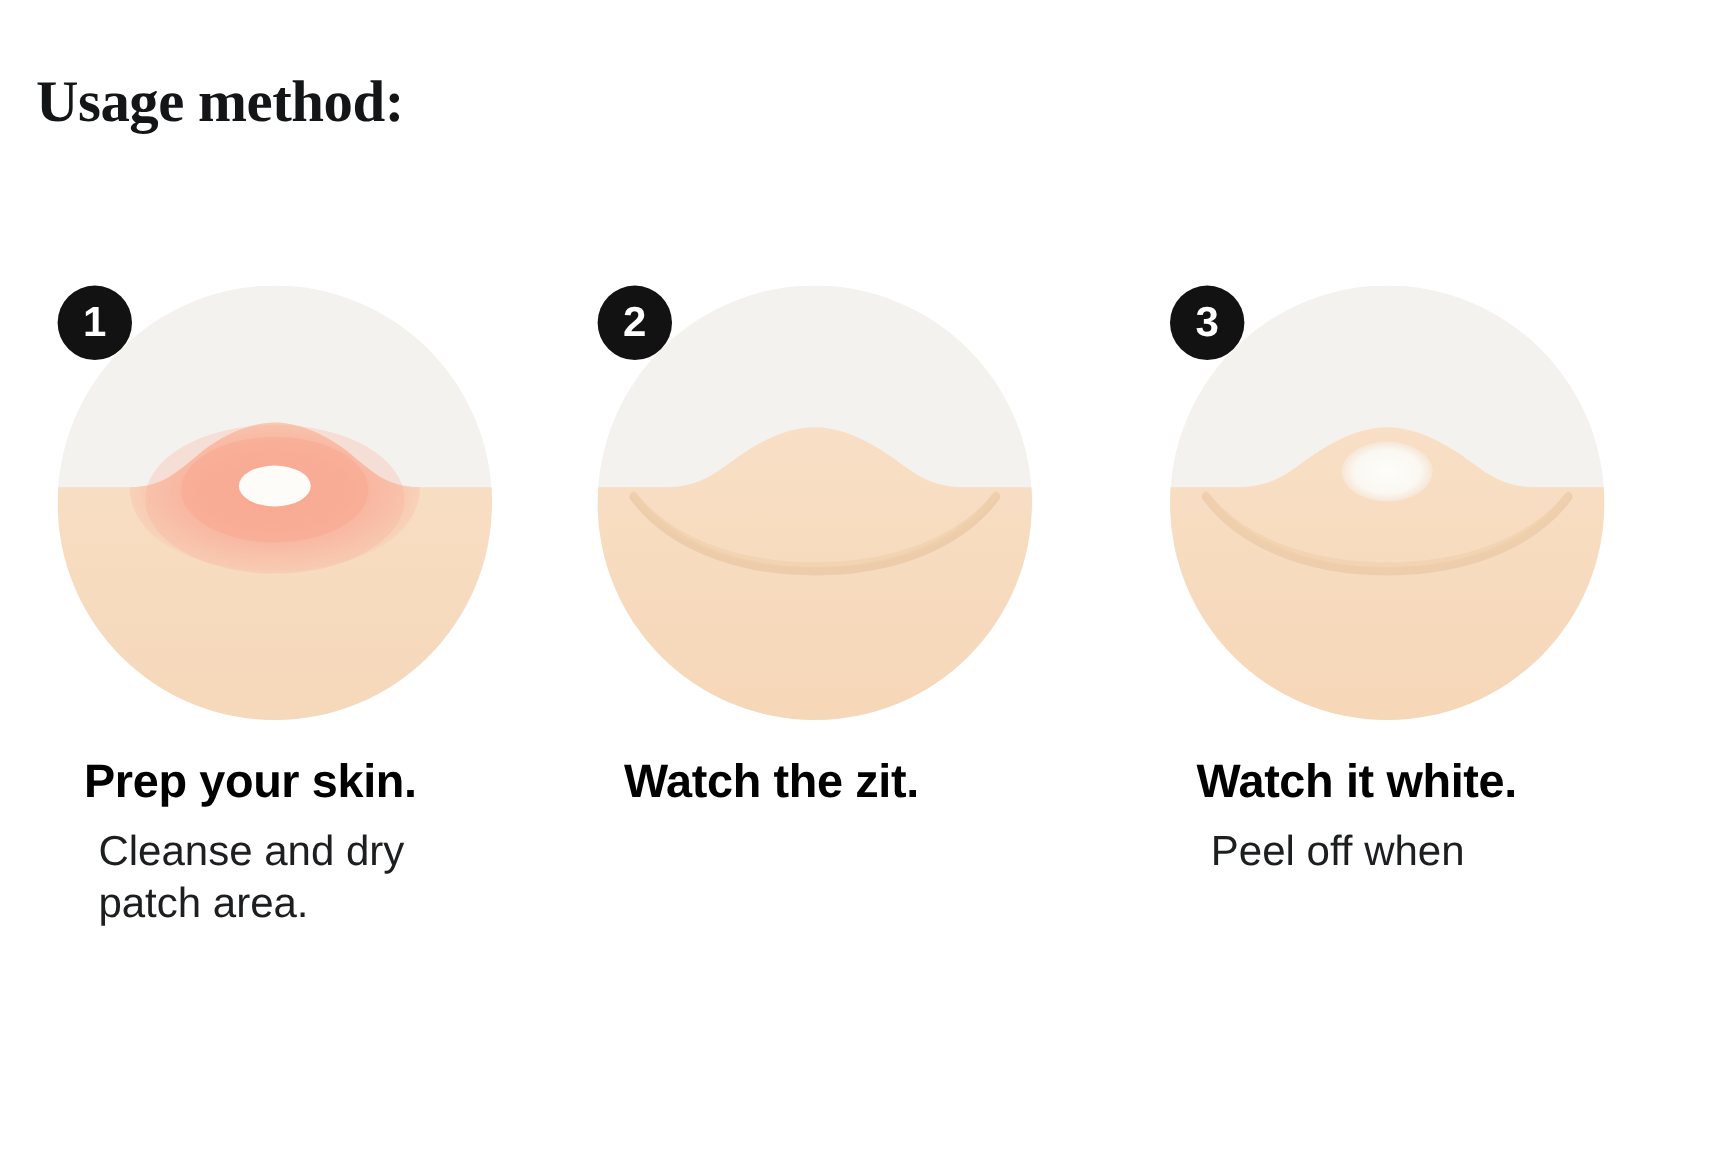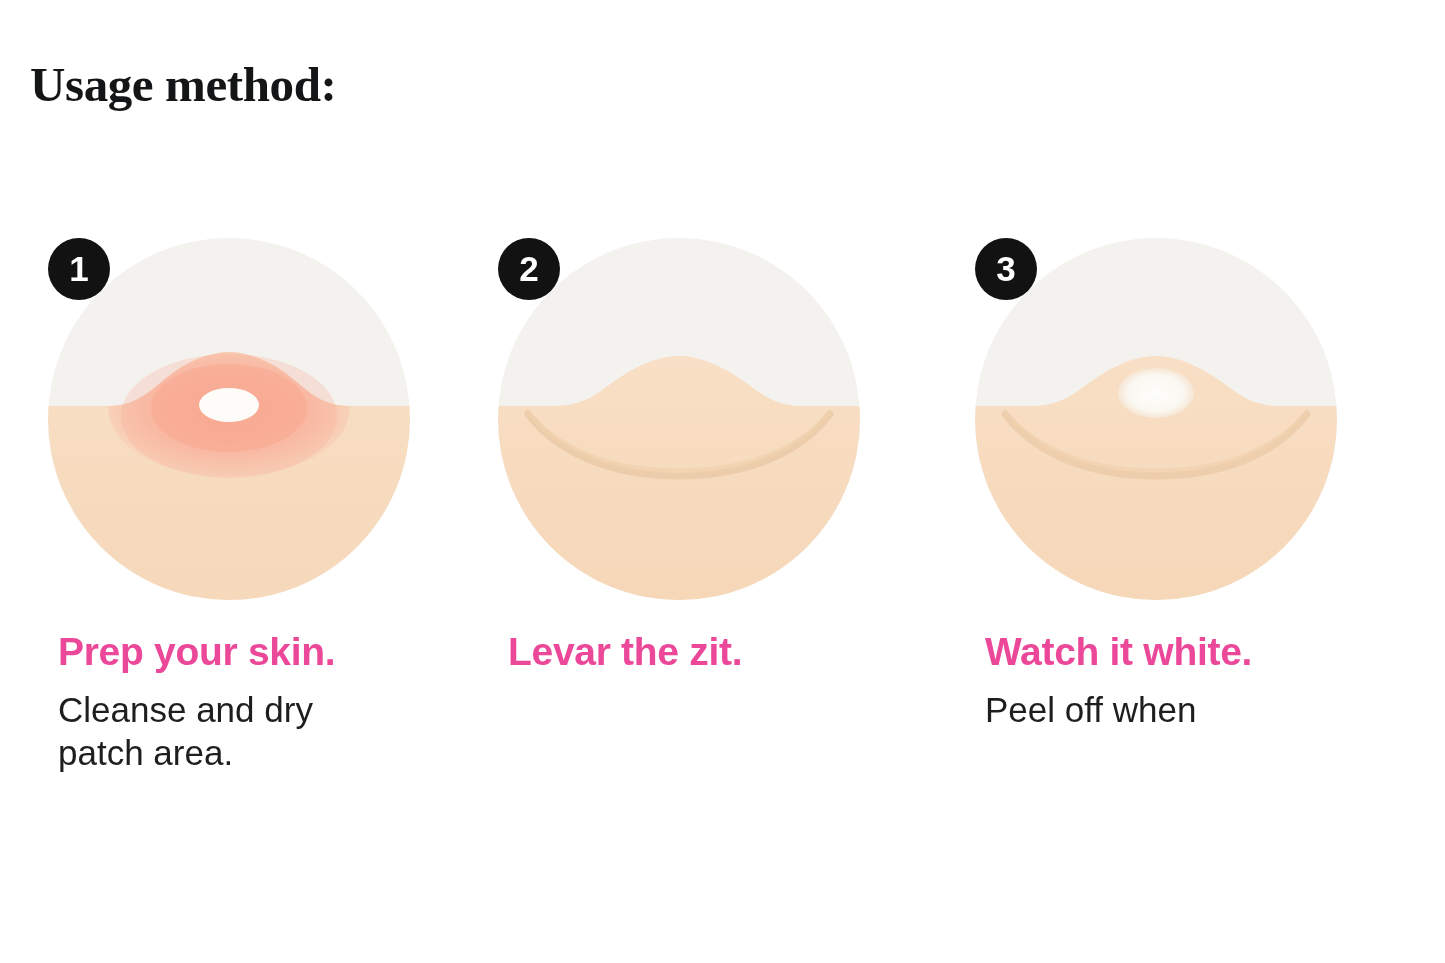--- a/index.html
+++ b/index.html
@@ -83,32 +83,32 @@
     position: absolute;
     top: 392px;
     left: 10px;
     width: 430px;
   }
   .caption-title {
     font-size: 39px;
     font-weight: bold;
     letter-spacing: -0.3px;
     line-height: 1.12;
-    margin: 0 0 14px 0;
-    color: #ec4899;
+    margin: 0 0 14px 12px;
+    color: #000000;
     white-space: nowrap;
   }
   .caption-body {
     font-size: 35px;
     font-weight: normal;
     line-height: 1.24;
     color: #1d1e20;
     white-space: nowrap;
   }
-  .caption-body .line { display: block; }
+  .caption-body .line { display: block; margin-left: 24px; }
 </style>
 </head>
 <body>
 
 <div id="page-title">Usage method:</div>
 
 <div id="steps">
 
   <div class="step step-1">
     <div class="figure-wrap">
@@ -173,21 +173,21 @@
 
           <path d="M30,176 C58,214 112,238 181,238 C250,238 304,214 332,176" fill="none" stroke="#e3bf99" stroke-width="7" opacity="0.55" stroke-linecap="round"></path>
           <path d="M30,174 C58,210 112,233 181,233 C250,233 304,210 332,174" fill="none" stroke="#f0d0ac" stroke-width="5" opacity="0.7" stroke-linecap="round"></path>
         </g>
       </svg>
       <div class="badge">
         <span>2</span>
       </div>
     </div>
     <div class="caption">
-      <div class="caption-title">Levar the zit.</div>
+      <div class="caption-title">Watch the zit.</div>
     </div>
   </div>
 
   <div class="step step-3">
     <div class="figure-wrap">
       <svg class="figure-svg" viewBox="0 0 362 362">
         <defs>
           <clipPath id="clip3">
             <circle cx="181" cy="181" r="181"></circle>
           </clipPath>

